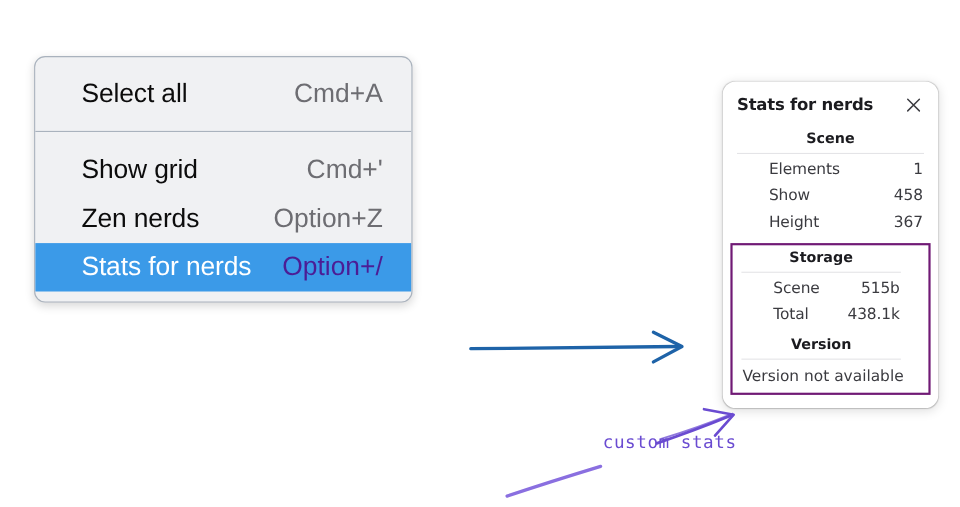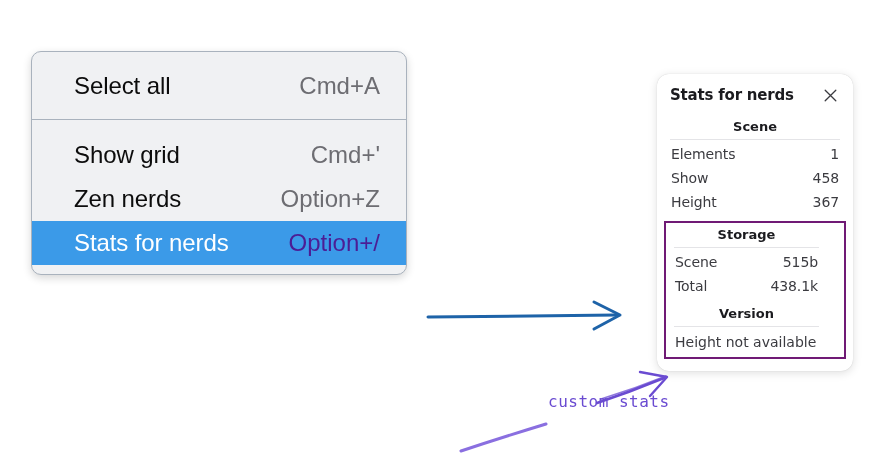--- a/index.html
+++ b/index.html
@@ -14,21 +14,21 @@
     overflow: hidden;
     font-family: "Liberation Sans", sans-serif;
     -webkit-font-smoothing: antialiased;
   }
 
   
   #context-menu {
     position: absolute;
     left: 31px;
     top: 51px;
-    width: 376px;
+    width: 344px;
     background: #f0f1f3;
     border: 1px solid #a9b2bd;
     border-radius: 10px;
     box-shadow: 0 3px 9px rgba(0,0,0,0.16);
     overflow: hidden;
     box-sizing: border-box;
   }
   .menu-group {
     padding: 0;
   }
@@ -123,20 +123,21 @@
     margin: 0 2px 3px 2px;
   }
   .stat-row {
     display: flex;
     justify-content: space-between;
     align-items: baseline;
     font-size: 14px;
     color: #3b3b40;
     padding: 3px 3px;
     line-height: 1.28;
+    margin-left: 28px;
   }
   .stat-row .k { letter-spacing: -0.1px; }
   .stat-row .v { letter-spacing: -0.1px; }
   .plain-row {
     font-size: 14px;
     color: #3b3b40;
     padding: 4px 3px 2px 3px;
     white-space: nowrap;
   }
 
@@ -237,21 +238,21 @@
       </div>
       <div class="stat-row">
         <span class="k">Total</span>
         <span class="v">438.1k</span>
       </div>
     </div>
 
     <div>
       <div class="section-head" style="padding-top:7px">Version</div>
       <div class="hr"></div>
-      <div class="plain-row">Height not available</div>
+      <div class="plain-row">Version not available</div>
     </div>
 
   </div>
 </div>
 
 <svg id="annotations" viewBox="0 0 873 461">
 
   <g>
     <path d="M428 317 L616 315" stroke="#1e63a8" stroke-width="3" fill="none" stroke-linecap="round"></path>
     <path d="M594 302 L620 315 L594 329" stroke="#1e63a8" stroke-width="3" fill="none" stroke-linecap="round" stroke-linejoin="round"></path>

